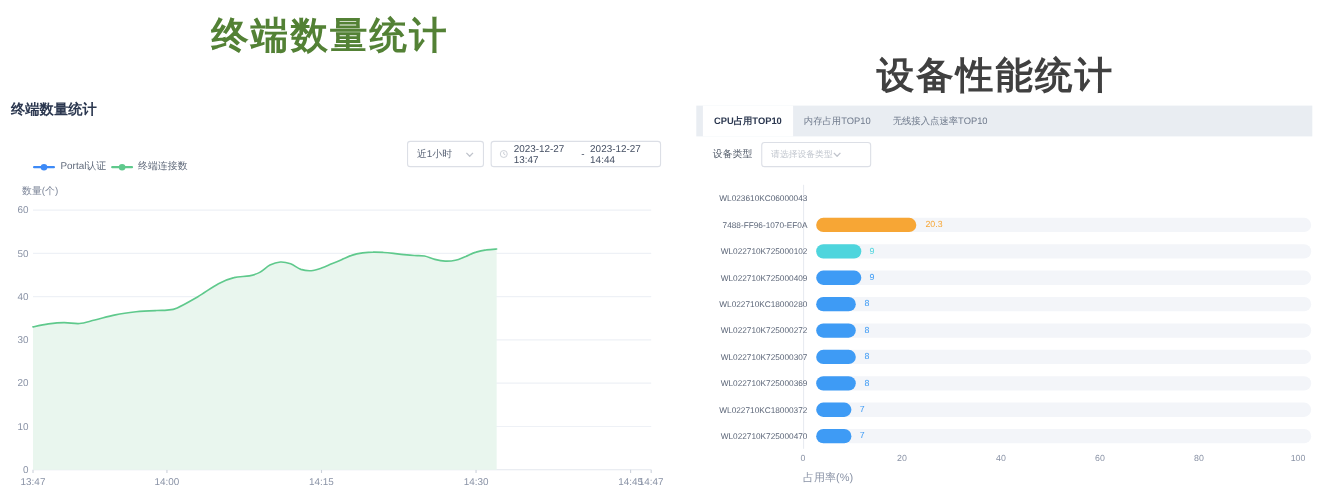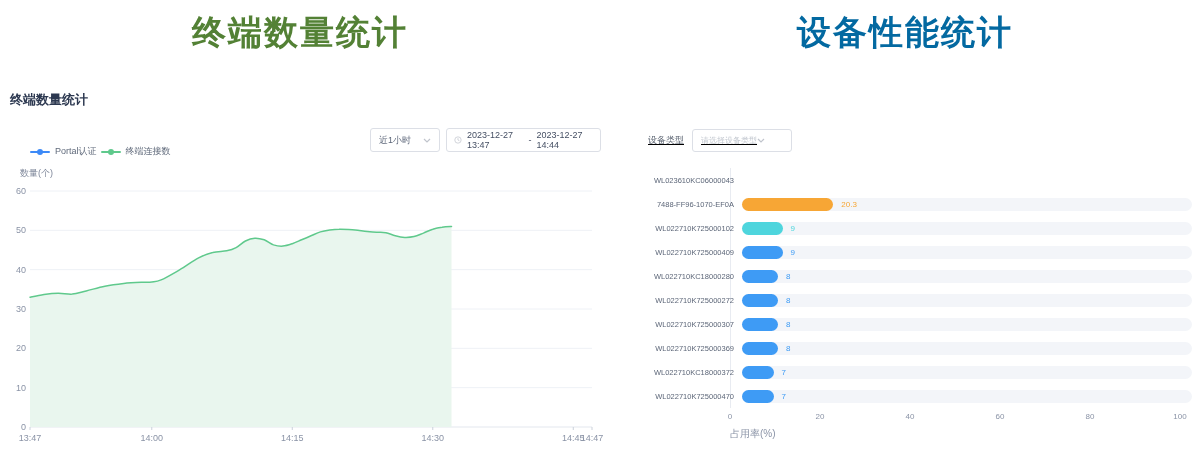--- a/index.html
+++ b/index.html
@@ -24,21 +24,21 @@
   .legend-marker{position:relative;width:20px;height:8px;}
   .legend-marker .lm-line{position:absolute;left:0;top:3px;width:20px;height:2px;border-radius:1px;}
   .legend-marker .lm-dot{position:absolute;left:7px;top:1px;width:6px;height:6px;border-radius:50%;}
   #line-chart{position:absolute;left:0;top:165px;}
 
   
   .rpanel{position:absolute;left:633px;top:96px;width:560px;height:356px;}
   .tabs{display:flex;height:28px;background:#e9edf2;padding-left:6px;}
   .tab{padding:0 10px;line-height:28px;font-size:8.5px;color:#6f7a8c;cursor:pointer;white-space:nowrap;}
   .tab.active{background:#fff;color:#2c3850;font-weight:bold;}
-  .filter-row{position:absolute;left:15px;top:33px;display:flex;align-items:center;gap:8px;text-decoration:underline;}
+  .filter-row{position:absolute;left:15px;top:33px;display:flex;align-items:center;gap:8px;}
   .filter-label{font-size:9px;color:#57606e;}
   .ftr-select{width:100px;height:23px;padding:0 8px;}
   .placeholder{font-size:8px;color:#c2c7cf;}
   .bars{position:absolute;left:12px;top:72px;width:560px;}
   .bar-row{display:flex;align-items:center;height:24px;}
   .bar-label{width:89px;text-align:right;font-size:7.5px;color:#5c6678;flex:none;white-space:nowrap;}
   .bar-track{position:relative;margin-left:8px;width:450px;height:13px;border-radius:6.5px;}
   .bar-fill{position:absolute;left:0;top:0;height:13px;border-radius:6.5px;}
   .bar-value{position:absolute;top:50%;transform:translateY(-50%);font-size:8px;}
   .vaxis-line{position:absolute;left:97px;top:72px;width:1px;height:240px;background:#e8ebf1;}
@@ -47,21 +47,21 @@
   .bar-axis-label{position:absolute;left:97px;top:331px;width:462px;
                   font-size:10px;color:#8a93a6;}
   svg text{font-family:"Liberation Sans","DejaVu Sans",sans-serif;}
 </style>
 </head>
 <body>
 
 <div class="stage">
 
   <div class="heading" id="heading-left" style="color: rgb(83, 129, 53);">终端数量统计</div>
-  <div class="heading" id="heading-right" style="color: #0369a1;">设备性能统计</div>
+  <div class="heading" id="heading-right" style="color: #404040; margin-top: 36px;">设备性能统计</div>
 
   <div class="panel-title">终端数量统计</div>
 
   <div class="selbox" id="time-select">
     <span>近1小时</span>
     <svg width="8" height="5" viewBox="0 0 8 5">
       <polyline points="1,1 4,4 7,1" fill="none" stroke="#c0c4cc" stroke-width="1.2"></polyline>
     </svg>
   </div>
 
@@ -118,20 +118,25 @@
       <text x="432.76666666666665" y="276" text-anchor="middle" font-size="9" fill="#8a93a6">14:30</text>
       <line x1="573.2666666666667" y1="262" x2="573.2666666666667" y2="265" stroke="#ccd2db" stroke-width="1"></line>
       <text x="573.2666666666667" y="276" text-anchor="middle" font-size="9" fill="#8a93a6">14:45</text>
       <line x1="592" y1="262" x2="592" y2="265" stroke="#ccd2db" stroke-width="1"></line>
       <text x="592" y="276" text-anchor="middle" font-size="9" fill="#8a93a6">14:47</text>
       <path d="M30.0 132.2C32.3 131.7 39.4 130.1 44.0 129.4C48.7 128.8 53.4 128.3 58.1 128.3C62.8 128.2 67.5 129.4 72.2 129.1C76.8 128.7 80.7 127.2 86.2 125.9C91.7 124.6 98.7 122.4 104.9 121.2C111.2 119.9 117.4 119.1 123.7 118.4C129.9 117.8 137.7 117.5 142.4 117.3C147.1 117.0 148.6 117.3 151.8 116.9C154.9 116.5 156.4 116.9 161.1 114.9C165.8 112.9 173.6 108.3 179.9 104.7C186.1 101.0 193.1 95.8 198.6 92.9C204.1 90.0 208.0 88.5 212.7 87.4C217.3 86.2 222.8 86.6 226.7 85.8C230.6 85.0 232.9 84.3 236.1 82.6C239.2 81.0 242.3 77.5 245.4 76.0C248.6 74.4 251.7 73.4 254.8 73.2C257.9 73.0 261.0 73.7 264.2 74.8C267.3 75.9 270.4 78.8 273.5 79.9C276.7 80.9 279.8 81.3 282.9 81.1C286.0 80.9 289.1 79.8 292.3 78.7C295.4 77.7 298.5 76.1 301.6 74.8C304.8 73.5 307.9 72.2 311.0 70.8C314.1 69.5 317.2 67.9 320.4 66.9C323.5 65.9 326.6 65.4 329.7 64.9C332.9 64.5 336.0 64.2 339.1 64.2C342.2 64.1 345.3 64.3 348.5 64.5C351.6 64.7 354.7 65.0 357.8 65.3C361.0 65.7 364.1 66.2 367.2 66.5C370.3 66.8 373.4 67.1 376.6 67.3C379.7 67.5 382.8 67.1 385.9 67.7C389.1 68.3 392.2 70.1 395.3 70.8C398.4 71.6 401.5 72.3 404.7 72.4C407.8 72.5 410.9 72.3 414.0 71.6C417.2 70.9 420.3 69.3 423.4 68.1C426.5 66.8 429.6 65.1 432.8 64.2C435.9 63.2 439.0 62.6 442.1 62.2C445.3 61.7 449.9 61.5 451.5 61.4L451.5 262L30.0 262Z" fill="#e9f6ee" stroke="none"></path>
       <path d="M30.0 132.2C32.3 131.7 39.4 130.1 44.0 129.4C48.7 128.8 53.4 128.3 58.1 128.3C62.8 128.2 67.5 129.4 72.2 129.1C76.8 128.7 80.7 127.2 86.2 125.9C91.7 124.6 98.7 122.4 104.9 121.2C111.2 119.9 117.4 119.1 123.7 118.4C129.9 117.8 137.7 117.5 142.4 117.3C147.1 117.0 148.6 117.3 151.8 116.9C154.9 116.5 156.4 116.9 161.1 114.9C165.8 112.9 173.6 108.3 179.9 104.7C186.1 101.0 193.1 95.8 198.6 92.9C204.1 90.0 208.0 88.5 212.7 87.4C217.3 86.2 222.8 86.6 226.7 85.8C230.6 85.0 232.9 84.3 236.1 82.6C239.2 81.0 242.3 77.5 245.4 76.0C248.6 74.4 251.7 73.4 254.8 73.2C257.9 73.0 261.0 73.7 264.2 74.8C267.3 75.9 270.4 78.8 273.5 79.9C276.7 80.9 279.8 81.3 282.9 81.1C286.0 80.9 289.1 79.8 292.3 78.7C295.4 77.7 298.5 76.1 301.6 74.8C304.8 73.5 307.9 72.2 311.0 70.8C314.1 69.5 317.2 67.9 320.4 66.9C323.5 65.9 326.6 65.4 329.7 64.9C332.9 64.5 336.0 64.2 339.1 64.2C342.2 64.1 345.3 64.3 348.5 64.5C351.6 64.7 354.7 65.0 357.8 65.3C361.0 65.7 364.1 66.2 367.2 66.5C370.3 66.8 373.4 67.1 376.6 67.3C379.7 67.5 382.8 67.1 385.9 67.7C389.1 68.3 392.2 70.1 395.3 70.8C398.4 71.6 401.5 72.3 404.7 72.4C407.8 72.5 410.9 72.3 414.0 71.6C417.2 70.9 420.3 69.3 423.4 68.1C426.5 66.8 429.6 65.1 432.8 64.2C435.9 63.2 439.0 62.6 442.1 62.2C445.3 61.7 449.9 61.5 451.5 61.4" fill="none" stroke="#5fc98c" stroke-width="1.5" stroke-linejoin="round" stroke-linecap="round"></path>
     </svg>
 
   <div class="rpanel">
+    <div class="tabs">
+      <div class="tab active">CPU占用TOP10</div>
+      <div class="tab">内存占用TOP10</div>
+      <div class="tab">无线接入点速率TOP10</div>
+    </div>
 
     <div class="filter-row">
       <span class="filter-label">设备类型</span>
       <div class="selbox ftr-select">
         <span class="placeholder">请选择设备类型</span>
         <svg width="8" height="5" viewBox="0 0 8 5">
           <polyline points="1,1 4,4 7,1" fill="none" stroke="#c0c4cc" stroke-width="1.2"></polyline>
         </svg>
       </div>
     </div>

